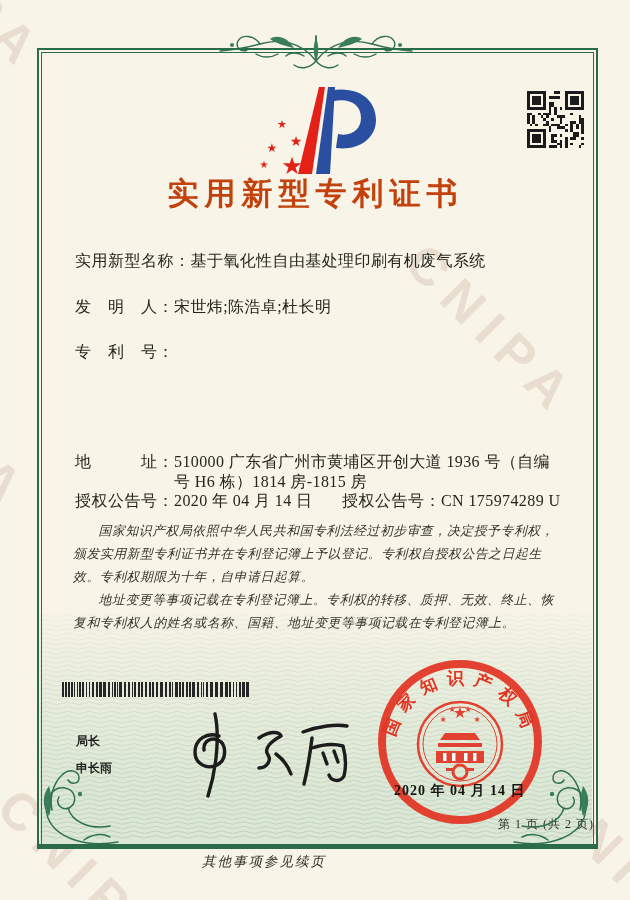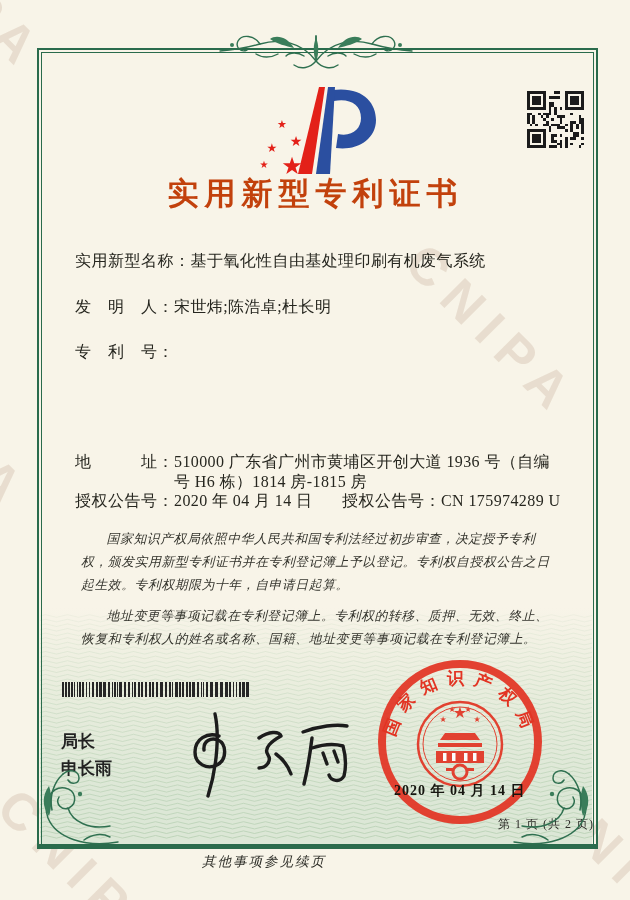--- a/index.html
+++ b/index.html
@@ -32,27 +32,27 @@
 
   
   .row{position:absolute;left:75px;width:488px;display:flex;font-size:16px;color:#26261f;z-index:3;line-height:20px;}
   .lbl{flex:0 0 90px;white-space:pre;letter-spacing:.5px;}
   .val{flex:1;letter-spacing:.4px;}
   .val2-lbl{white-space:pre;margin-left:20px;letter-spacing:.5px;}
 
   
   .legal{position:absolute;left:73px;top:520px;width:492px;z-index:3;
          font-style:italic;font-size:12.8px;line-height:23px;color:#33332c;letter-spacing:.6px;}
-  .legal p{margin:8px;text-indent:2em;}
+  .legal p{margin:0;text-indent:2em;}
 
   
   .barcode{position:absolute;left:62px;top:682px;width:190px;height:15px;z-index:3;}
-  .officer{position:absolute;left:61px;top:728px;z-index:3;
+  .officer{position:absolute;left:76px;top:728px;z-index:3;
            font-family:"Liberation Sans","DejaVu Sans",sans-serif;
-           font-size:17px;font-weight:600;color:#222;line-height:27px;}
+           font-size:12px;font-weight:600;color:#222;line-height:27px;}
   .signature{position:absolute;left:175px;top:702px;width:180px;height:100px;z-index:4;}
   .seal{position:absolute;left:374px;top:656px;width:172px;height:172px;z-index:4;}
   .seal-date{position:absolute;left:394px;top:782px;width:160px;z-index:5;
              font-size:14px;font-weight:bold;letter-spacing:1px;color:#15150f;}
   .page-num{position:absolute;left:37px;top:816px;width:557px;text-align:right;
             font-size:12px;letter-spacing:1px;color:#2c2c28;z-index:3;}
   .continuation{position:absolute;left:0;top:853px;width:528px;text-align:center;
                 font-style:italic;font-size:13.5px;letter-spacing:2px;color:#2e2e28;z-index:3;}
 
   

